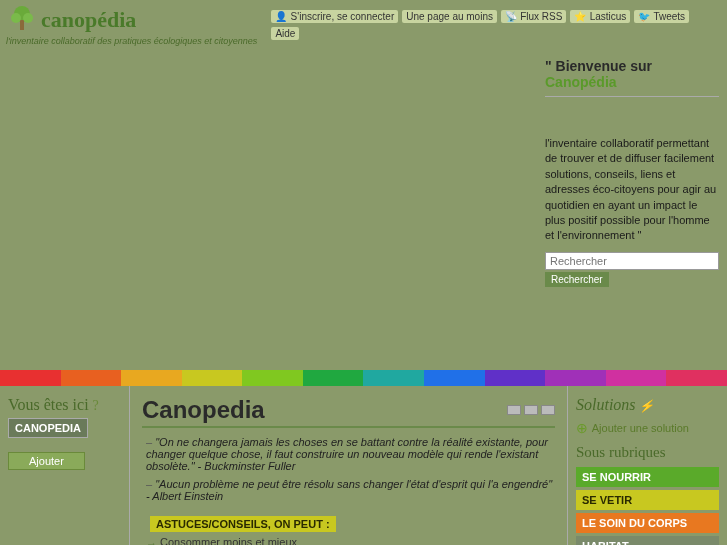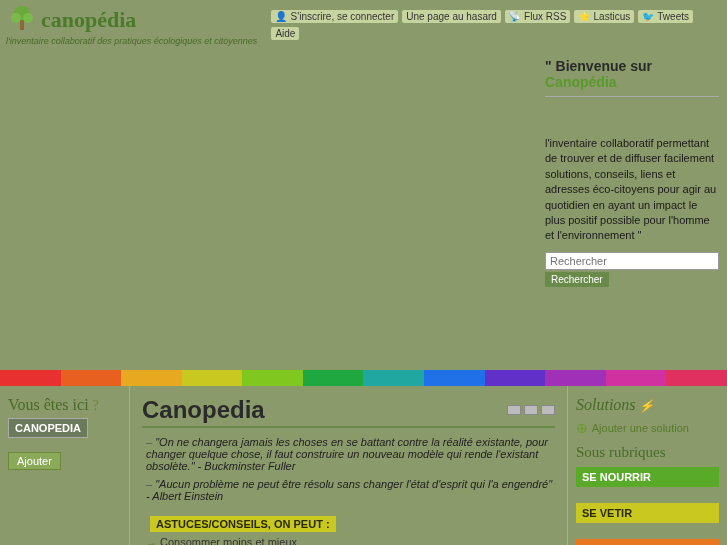--- a/index.html
+++ b/index.html
@@ -246,21 +246,21 @@
     #sous-rubriques-title {
       font-family: Georgia, serif;
       font-size: 15px;
       color: #4a6a2a;
       margin-bottom: 6px;
     }
     .rubrique-btn {
       display: block;
       width: 100%;
       padding: 4px 6px;
-      margin-bottom: 16px;
+      margin-bottom: 3px;
       font-size: 11px;
       font-weight: bold;
       color: white;
       border: none;
       cursor: pointer;
       text-align: left;
     }
     .rb-green { background: #5aaa2a; }
     .rb-yellow { background: #c8c820; color: #2a2a00; }
     .rb-orange { background: #e87820; }
@@ -281,21 +281,21 @@
       <span id="logo-text">canopédia</span>
     </div>
     <span id="logo-sub">l'inventaire collaboratif des pratiques écologiques et citoyennes</span>
   </div>
   <div id="header-nav">
     <a class="header-link" href="#">
       <span>👤</span>
       <span>S'inscrire, se connecter</span>
     </a>
     <a class="header-link" href="#">
-      <span>Une page au hasard</span>
+      <span>Une page au moins</span>
     </a>
     <a class="header-link" href="#">
       <span style="color:#e87820;">📡</span>
       <span>Flux RSS</span>
     </a>
     <a class="header-link" href="#">
       <span>⭐</span>
       <span>Lasticus</span>
     </a>
     <a class="header-link" href="#">
@@ -342,21 +342,21 @@
 
 <div id="bottom-layout">
 
   <div id="left-col">
     <div id="vous-etes-ici">
       <span>Vous êtes ici</span>
       <span style="font-size:14px;color:#6a8a3a;">?</span>
     </div>
     <div id="canopedia-badge">CANOPEDIA</div>
     <div style="margin-top:8px;">
-      <button style="background:#8aaa5a;color:white;border:1px solid #6a8a3a;padding:2px 8px;font-size:11px;cursor:pointer;">Ajouter</button>
+      <button style="background:#8aaa5a;color:white;border:1px solid #6a8a3a;padding:2px 20px;font-size:11px;cursor:pointer;">Ajouter</button>
     </div>
   </div>
 
   <div id="center-col">
     <div id="page-title-area">
       <span id="page-title-text">Canopedia</span>
       <div class="page-icons">
         <span class="page-icon" style="background:#bbb;width:14px;height:10px;border:1px solid #888;display:inline-block;"></span>
         <span class="page-icon" style="background:#bbb;width:14px;height:10px;border:1px solid #888;display:inline-block;"></span>
         <span class="page-icon" style="background:#bbb;width:14px;height:10px;border:1px solid #888;display:inline-block;"></span>

